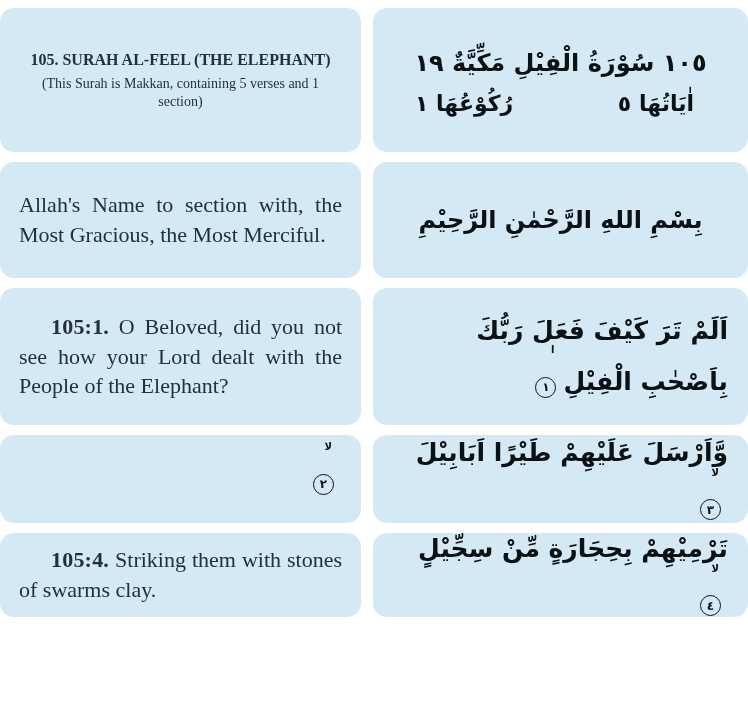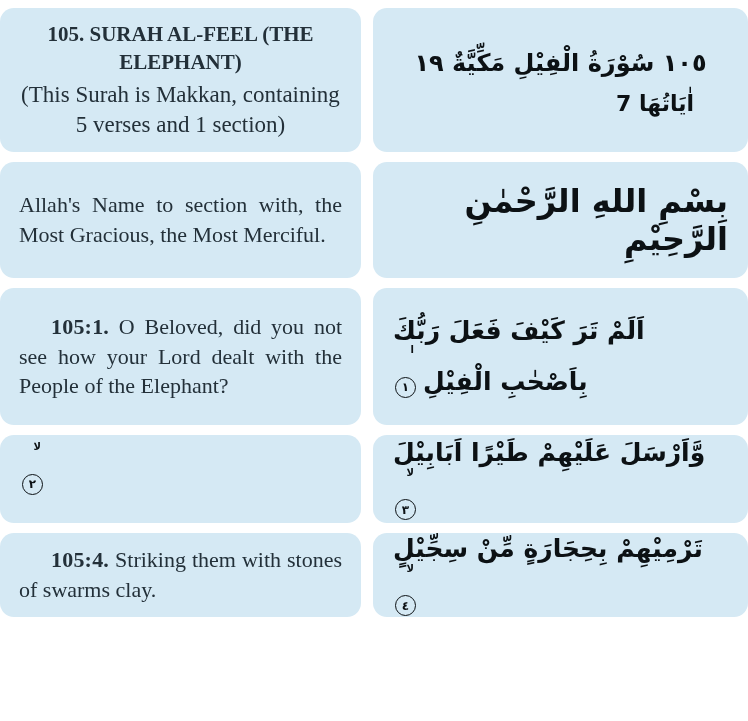--- a/index.html
+++ b/index.html
@@ -40,26 +40,26 @@
     font-size:22px;
     line-height:1.36;
     text-align:justify;
     color:var(--ink);
   }
   .en .text strong{ letter-spacing:0.2px;margin-left:32px; }
   .header-en{ justify-content:center; }
   .header-en .text{ text-align:center; }
   .header-en .title{
     font-weight:bold;
-    font-size:21px;
+    font-size:16px;
     line-height:1.35;
     margin-bottom:4px;
   }
   .header-en .subtitle{
-    font-size:23px;
+    font-size:14px;
     line-height:1.3;
   }
   
   .ar{
     direction:rtl;
     font-family:"DejaVu Sans", sans-serif;
     font-weight:bold;
     color:var(--arabic-ink);
     justify-content:center;
     flex-direction:column;
@@ -67,25 +67,25 @@
   }
   .ar-line1{ font-size:24px; line-height:1.5; text-align:center; }
   .ar-line2{
     width:100%;
     display:flex;
     justify-content:space-between;
     padding:0 34px 0 22px;
     font-size:22px;
     margin-top:10px;
   }
-  .bismillah-ar{ font-size:32px; }
+  .bismillah-ar{ font-size:24px; }
   .ar-verse{
     font-size:25px;
     line-height:2.05;
-    text-align:left;
+    text-align:right;
     width:100%;
   }
   
   .marker-wrap{
     position:relative;
     display:inline-block;
     vertical-align:middle;
     margin:0 7px 0 2px;
   }
   .stop{
@@ -115,21 +115,22 @@
 
   <section class="panel en header-en">
     <div class="text">
       <div class="title">105. SURAH AL-FEEL (THE ELEPHANT)</div>
       <div class="subtitle">(This Surah is Makkan, containing 5 verses and 1 section)</div>
     </div>
   </section>
   <section class="panel ar">
     <div class="ar-line1">١٠٥ سُوْرَةُ الْفِيْلِ مَكِّيَّةٌ ١٩</div>
     <div class="ar-line2">
-      <span>اٰيَاتُهَا 7</span>
+      <span>اٰيَاتُهَا ٥</span>
+      <span>رُكُوْعُهَا ١</span>
     </div>
   </section>
 
   <section class="panel en">
     <div class="text">Allah's Name to section with, the Most Gracious, the Most Merciful.</div>
   </section>
   <section class="panel ar">
     <div class="bismillah-ar">بِسْمِ اللهِ الرَّحْمٰنِ الرَّحِيْمِ</div>
   </section>
 

